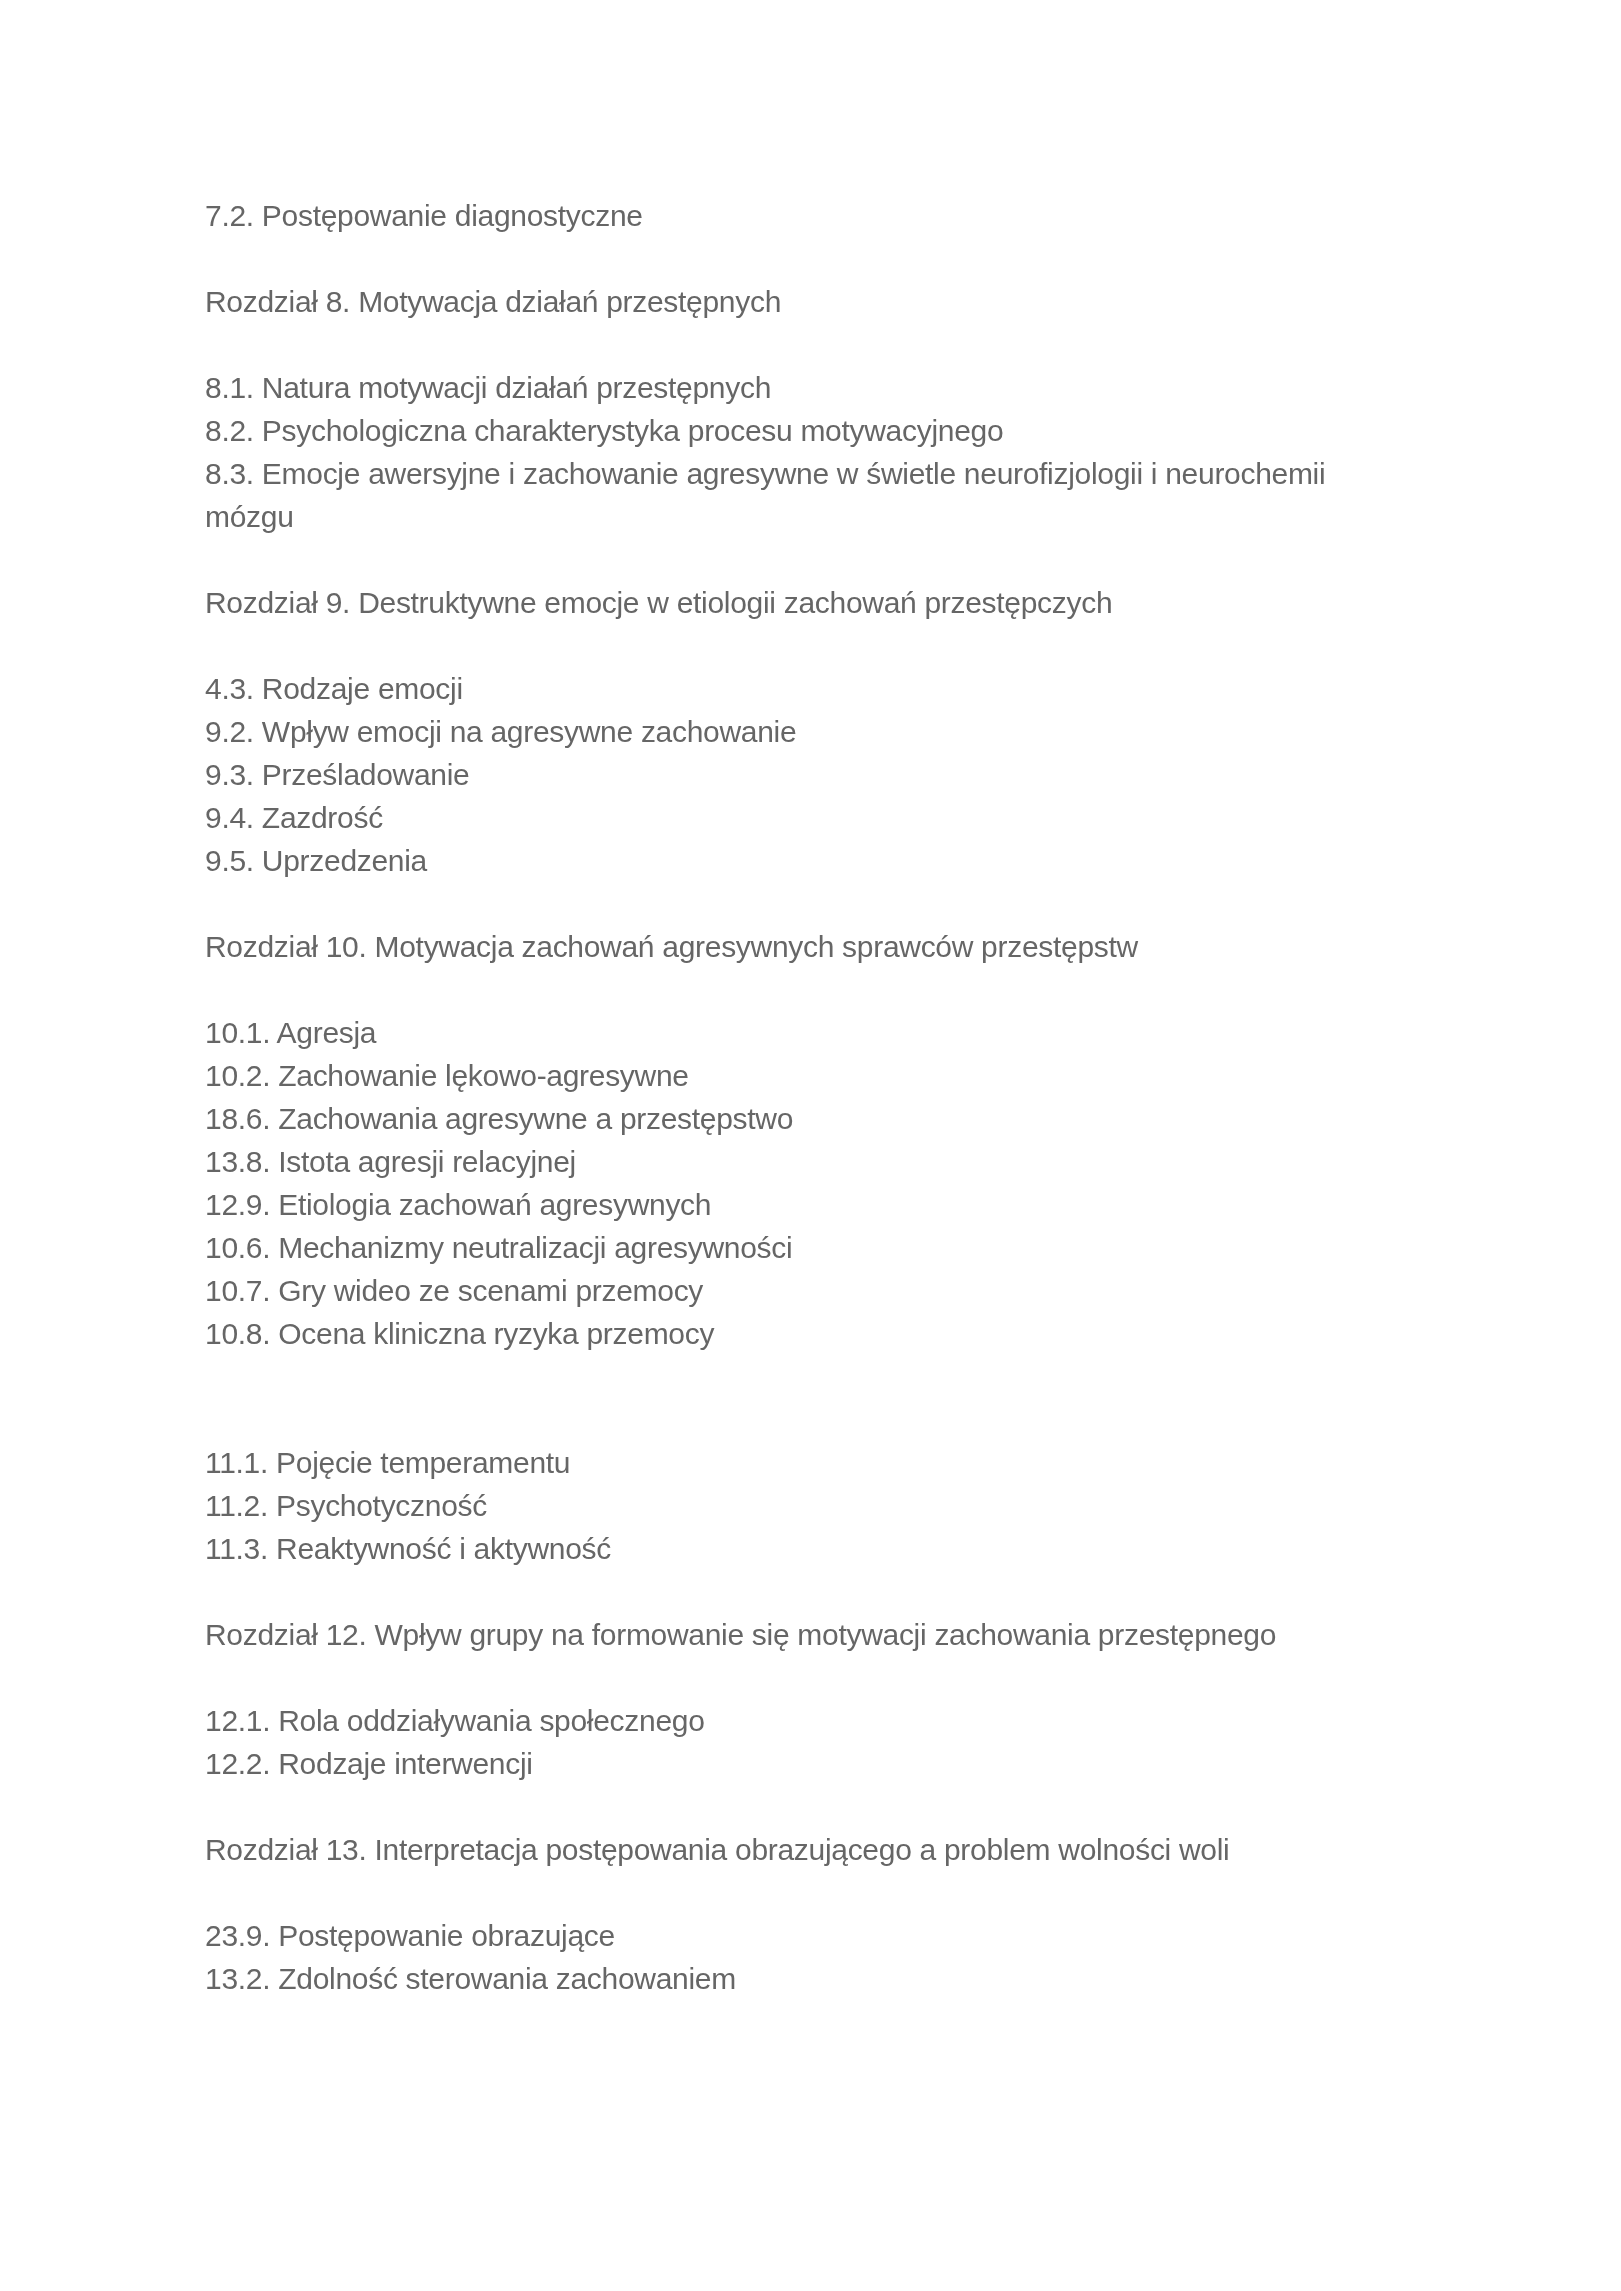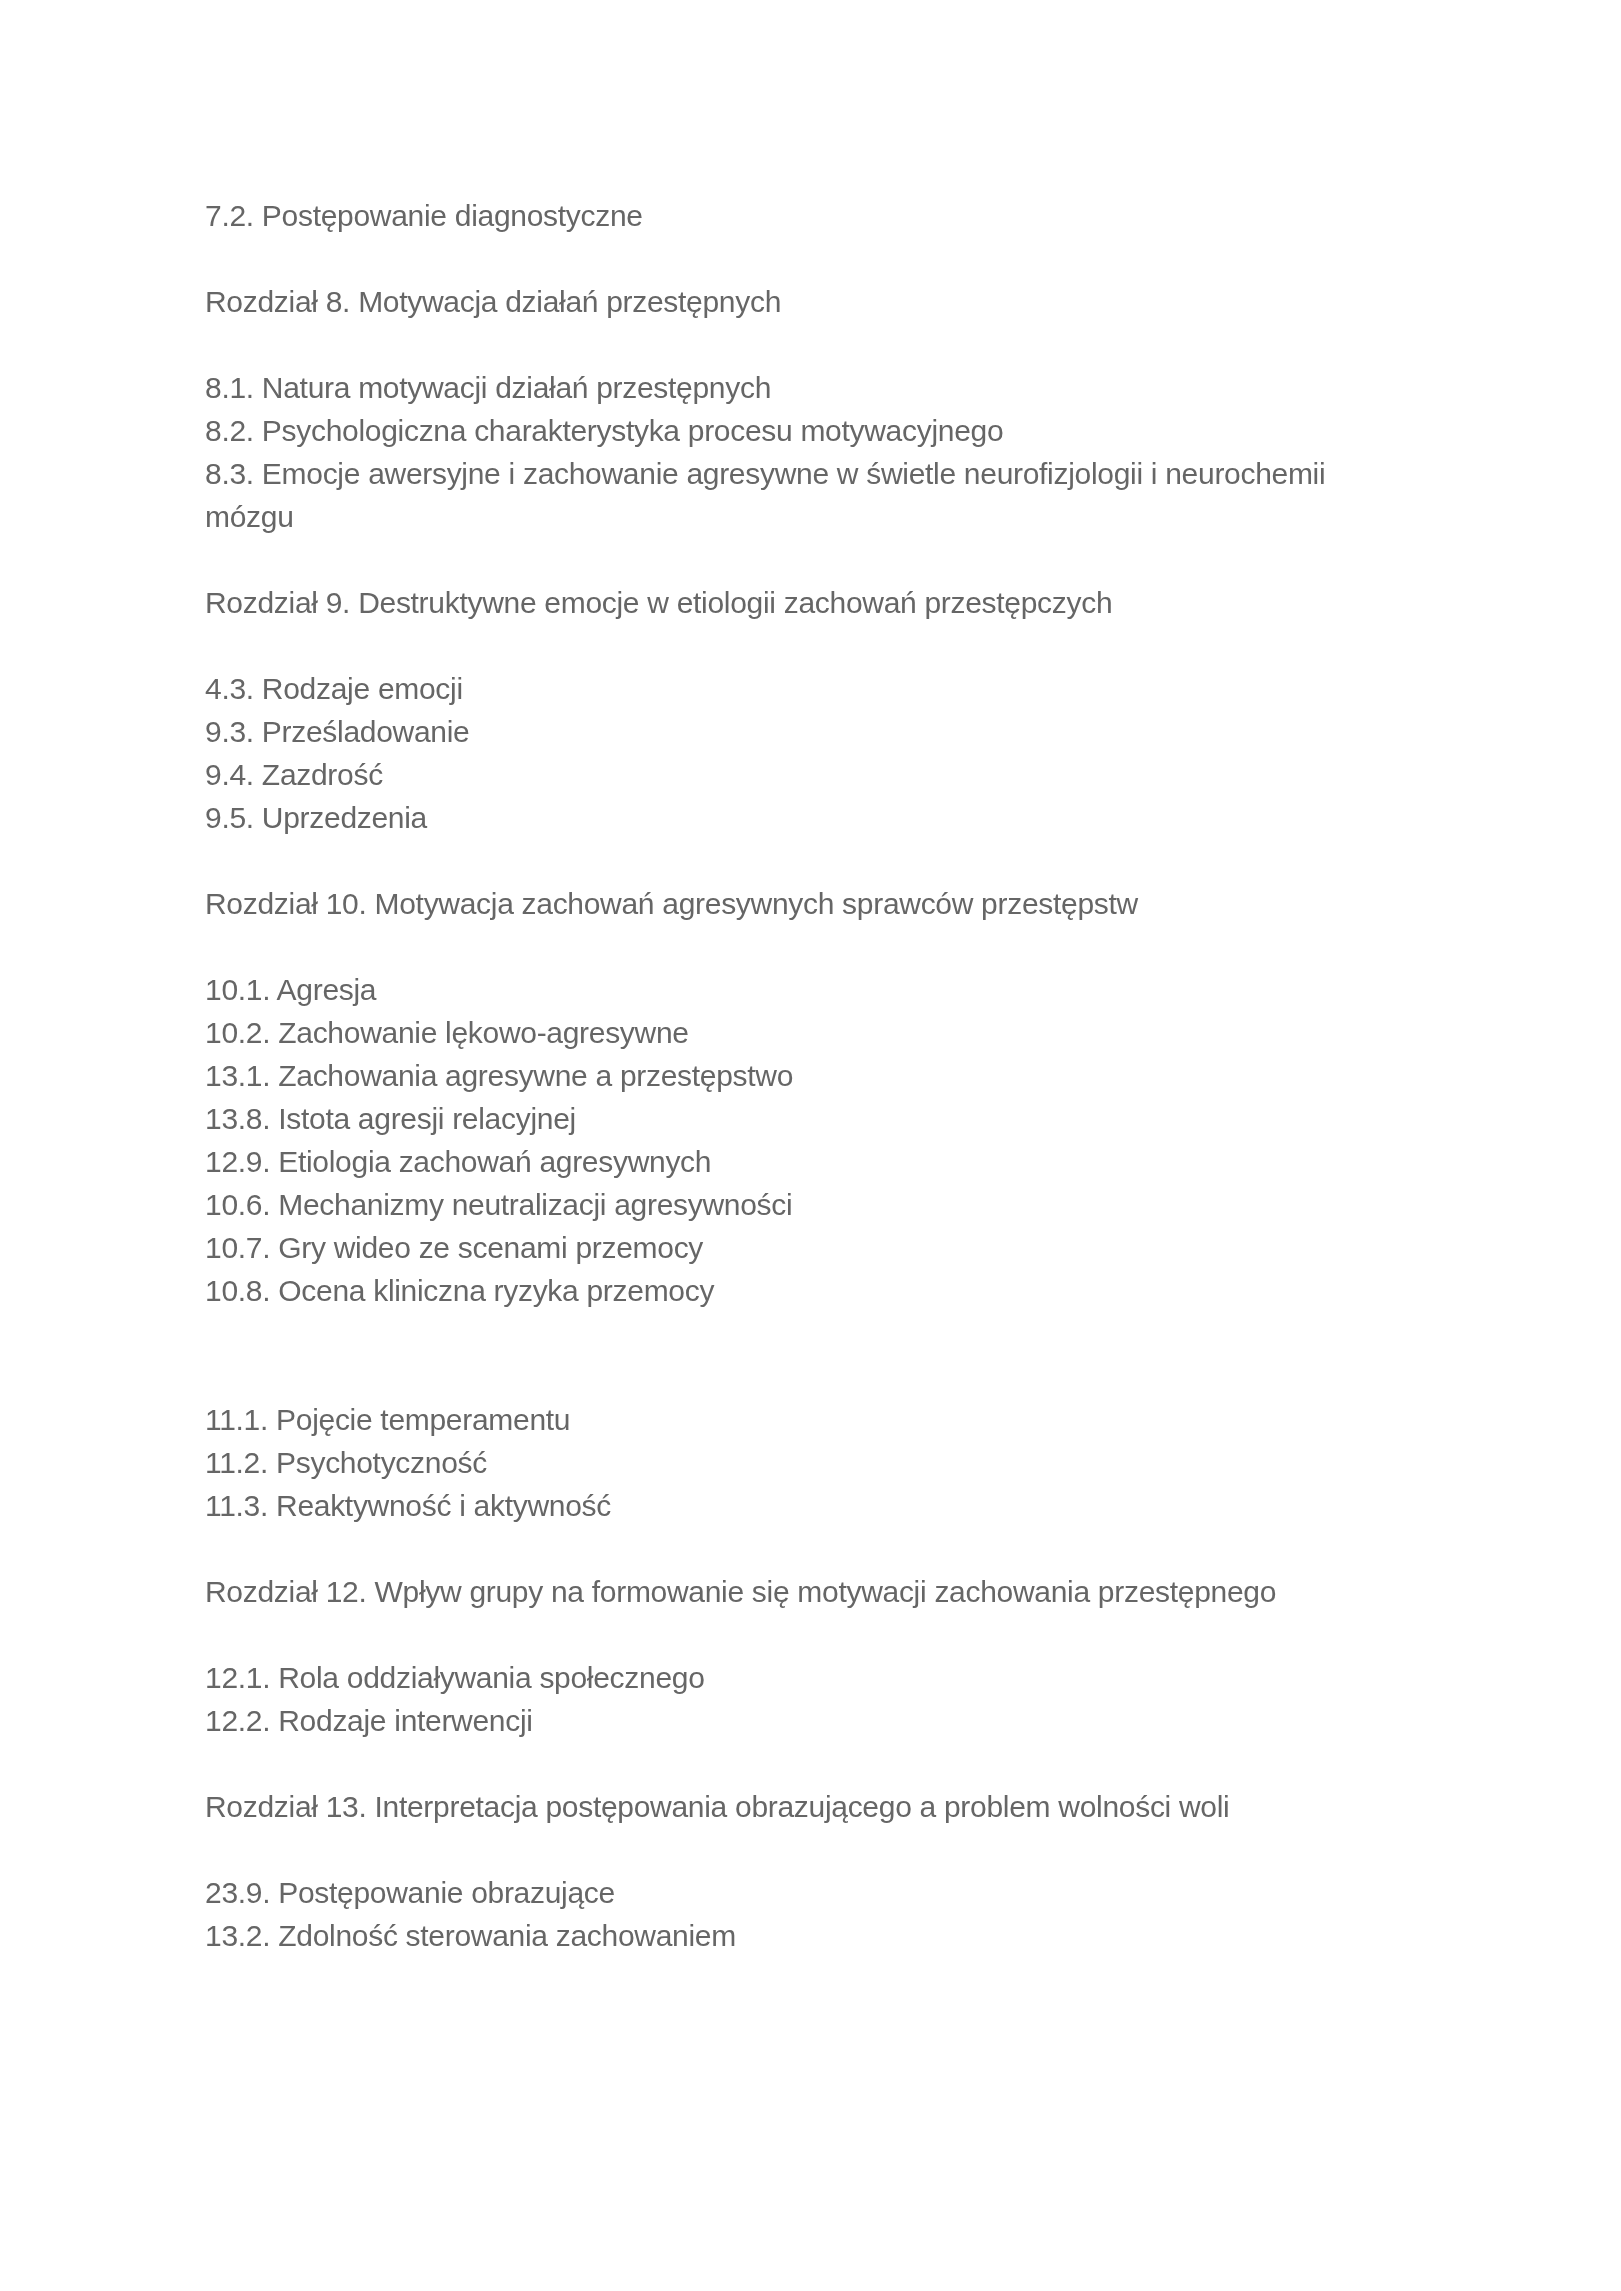--- a/index.html
+++ b/index.html
@@ -44,29 +44,30 @@
   <span class="line">Rozdział 8. Motywacja działań przestępnych</span>
   <span class="blank"></span>
   <span class="line">8.1. Natura motywacji działań przestępnych</span>
   <span class="line">8.2. Psychologiczna charakterystyka procesu motywacyjnego</span>
   <span class="line">8.3. Emocje awersyjne i zachowanie agresywne w świetle neurofizjologii i neurochemii</span>
   <span class="line">mózgu</span>
   <span class="blank"></span>
   <span class="line">Rozdział 9. Destruktywne emocje w etiologii zachowań przestępczych</span>
   <span class="blank"></span>
   <span class="line">4.3. Rodzaje emocji</span>
+  <span class="line">9.2. Wpływ emocji na agresywne zachowanie</span>
   <span class="line">9.3. Prześladowanie</span>
   <span class="line">9.4. Zazdrość</span>
   <span class="line">9.5. Uprzedzenia</span>
   <span class="blank"></span>
   <span class="line">Rozdział 10. Motywacja zachowań agresywnych sprawców przestępstw</span>
   <span class="blank"></span>
   <span class="line">10.1. Agresja</span>
   <span class="line">10.2. Zachowanie lękowo-agresywne</span>
-  <span class="line">13.1. Zachowania agresywne a przestępstwo</span>
+  <span class="line">18.6. Zachowania agresywne a przestępstwo</span>
   <span class="line">13.8. Istota agresji relacyjnej</span>
   <span class="line">12.9. Etiologia zachowań agresywnych</span>
   <span class="line">10.6. Mechanizmy neutralizacji agresywności</span>
   <span class="line">10.7. Gry wideo ze scenami przemocy</span>
   <span class="line">10.8. Ocena kliniczna ryzyka przemocy</span>
   <span class="blank"></span>
   <span class="blank"></span>
   <span class="line">11.1. Pojęcie temperamentu</span>
   <span class="line">11.2. Psychotyczność</span>
   <span class="line">11.3. Reaktywność i aktywność</span>

